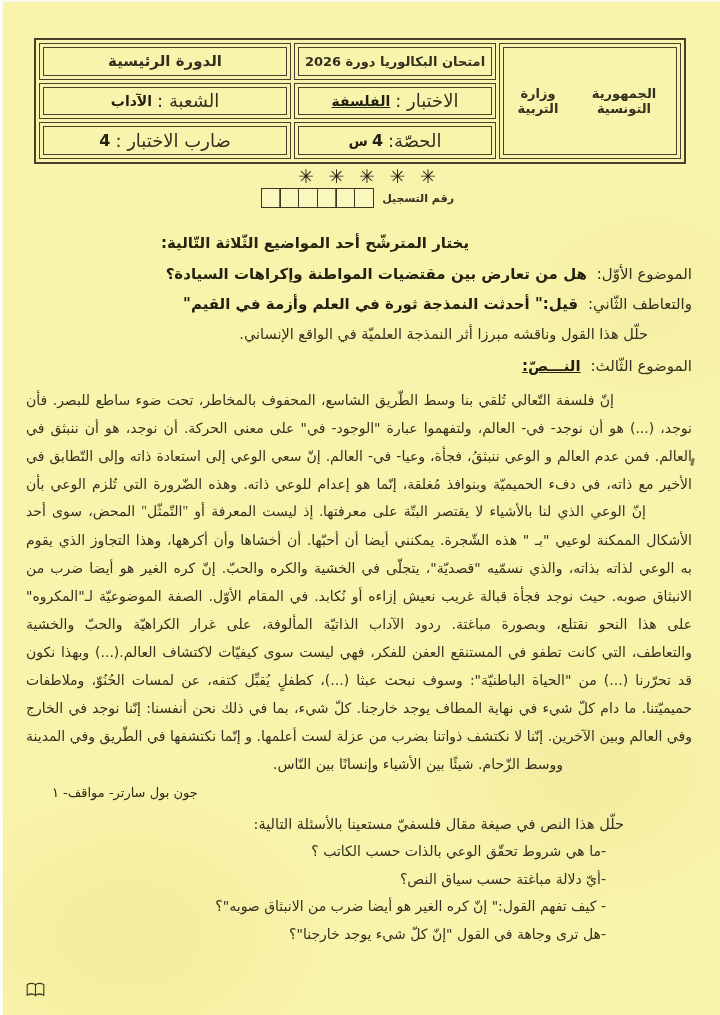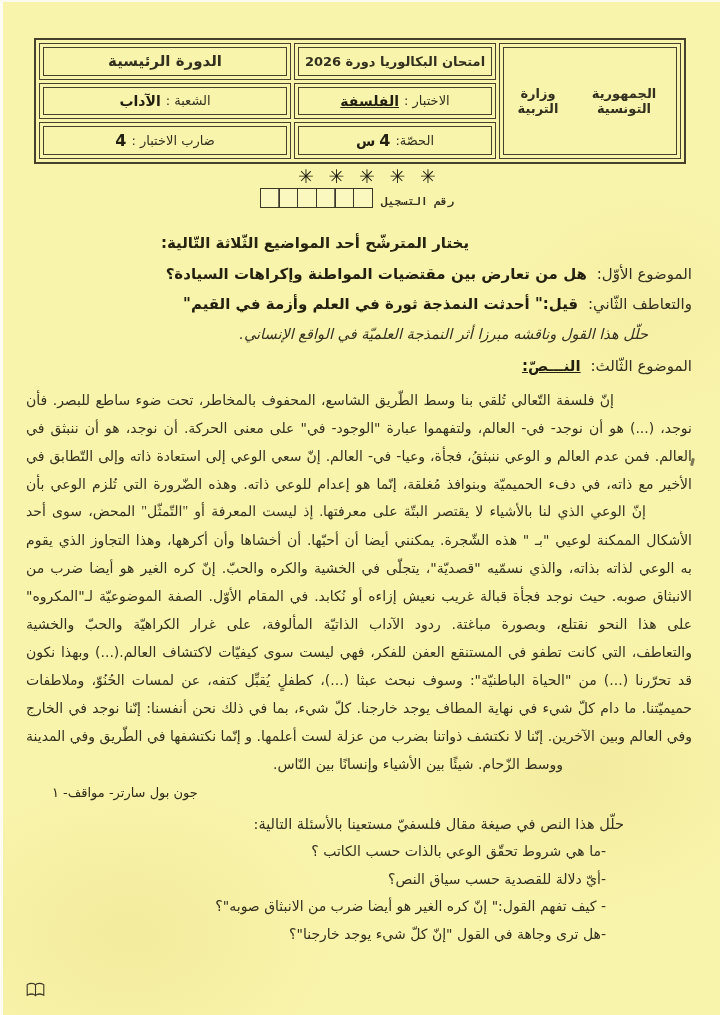--- a/index.html
+++ b/index.html
@@ -30,41 +30,41 @@
     display:flex; align-items:center; justify-content:center; text-align:center;
     font-size:13px; padding:2px 6px;
   }
   .cell-ministry { grid-column:1; grid-row:1/4; flex-direction:row; justify-content:center; padding:14px 4px; font-weight:bold; }
   .c2r1 { grid-column:2; grid-row:1; font-weight:bold; }
   .c2r2 { grid-column:2; grid-row:2; }
   .c2r3 { grid-column:2; grid-row:3; }
   .c3r1 { grid-column:3; grid-row:1; font-weight:bold; font-size:15px; }
   .c3r2 { grid-column:3; grid-row:2; }
   .c3r3 { grid-column:3; grid-row:3; }
-  .lbl { font-size:13px; margin-left:5px; }
+  .lbl { font-size:18px; margin-left:5px; }
   .val-b { font-weight:bold; font-size:14px; color:#221f10; }
   .val-u { font-weight:bold; font-size:14px; color:#221f10; text-decoration:underline; }
   .num-b { font-weight:bold; font-size:16px; color:#221f10; }
 
   
   .reg { position:absolute; top:165px; right:266px; }
   .reg-stars { font-size:19px; font-weight:bold; letter-spacing:4px; color:#1f1d10; padding-right:14px; line-height:22px; }
-  .reg-row { display:flex; align-items:flex-end; gap:8px; margin-top:1px;font-family:Liberation Mono, monospace; }
+  .reg-row { display:flex; align-items:center; gap:8px; margin-top:1px; }
   .reg-label { font-size:11px; font-weight:bold; white-space:nowrap; }
   .reg-boxes { display:flex; }
   .reg-box { width:20px; height:20px; border:1.3px solid #3c3826; margin-left:-1.3px; background:rgba(255,255,250,.25); }
 
   
   .content { position:absolute; top:228px; right:28px; left:26px; }
 
   .intro { font-size:15px; font-weight:bold; color:#26230f; line-height:30px; margin-left:135px; text-align:left; margin-bottom:1px; }
   .subject-line { font-size:15px; line-height:30px;text-align:right; }
   .s-label { margin-left:5px; }
   .s-bold { font-weight:bold; color:#221f0e; }
-  .s-note { font-size:14.5px; line-height:30px; padding-right:44px;font-style:italic; }
+  .s-note { font-size:14.5px; line-height:30px; padding-right:44px; }
   .u-bold { font-weight:bold; color:#221f0e; text-decoration:underline; }
   .subject-third { margin-top:2px; }
 
   .body-text { margin-top:5px; }
   .tline {
     font-size:14px; line-height:28px; height:28px; overflow:hidden;
     text-align:justify; text-align-last:justify; color:#34311e;
   }
   .ind80 { padding-right:78px; }
   .ind48 { padding-right:46px;font-family:Liberation Serif, serif; }
@@ -171,21 +171,21 @@
       <div class="tline">حميميّتنا. ما دام كلّ شيء في نهاية المطاف يوجد خارجنا. كلّ شيء، بما في ذلك نحن أنفسنا: إنّنا نوجد في الخارج</div>
       <div class="tline">وفي العالم وبين الآخرين. إنّنا لا نكتشف ذواتنا بضرب من عزلة لست أعلمها. و إنّما نكتشفها في الطّريق وفي المدينة</div>
       <div class="tline pend end2">ووسط الزّحام. شيئًا بين الأشياء وإنسانًا بين النّاس.</div>
     </div>
 
     <div class="attribution">جون بول سارتر- مواقف- ١</div>
 
     <div class="q-block">
       <div class="q-intro">حلّل هذا النص في صيغة مقال فلسفيّ مستعينا بالأسئلة التالية:</div>
       <div class="q-item">-ما هي شروط تحقّق الوعي بالذات حسب الكاتب ؟</div>
-      <div class="q-item">-أيّ دلالة للقصدية حسب سياق النص؟</div>
+      <div class="q-item">-أيّ دلالة مباغتة حسب سياق النص؟</div>
       <div class="q-item">- كيف تفهم القول:" إنّ كره الغير هو أيضا ضرب من الانبثاق صوبه"؟</div>
       <div class="q-item">-هل ترى وجاهة في القول "إنّ كلّ شيء يوجد خارجنا"؟</div>
     </div>
   </div>
 
   <svg class="book-icon" viewBox="0 0 19 16" fill="none" xmlns="http://www.w3.org/2000/svg">
     <path d="M1.2 2.6 C4 .9 8 .9 9.5 2.8 C11 .9 15 .9 17.8 2.6 L17.8 13.2 C15 11.8 11 11.8 9.5 13.6 C8 11.8 4 11.8 1.2 13.2 Z" stroke="#3a3724" stroke-width="1.1"></path>
     <path d="M9.5 2.8 L9.5 13.6" stroke="#3a3724" stroke-width="1.1"></path>
     <path d="M2.6 12.2 C4.8 11.4 7.4 11.5 8.6 12.6 M16.4 12.2 C14.2 11.4 11.6 11.5 10.4 12.6" stroke="#3a3724" stroke-width=".7"></path>
   </svg>

